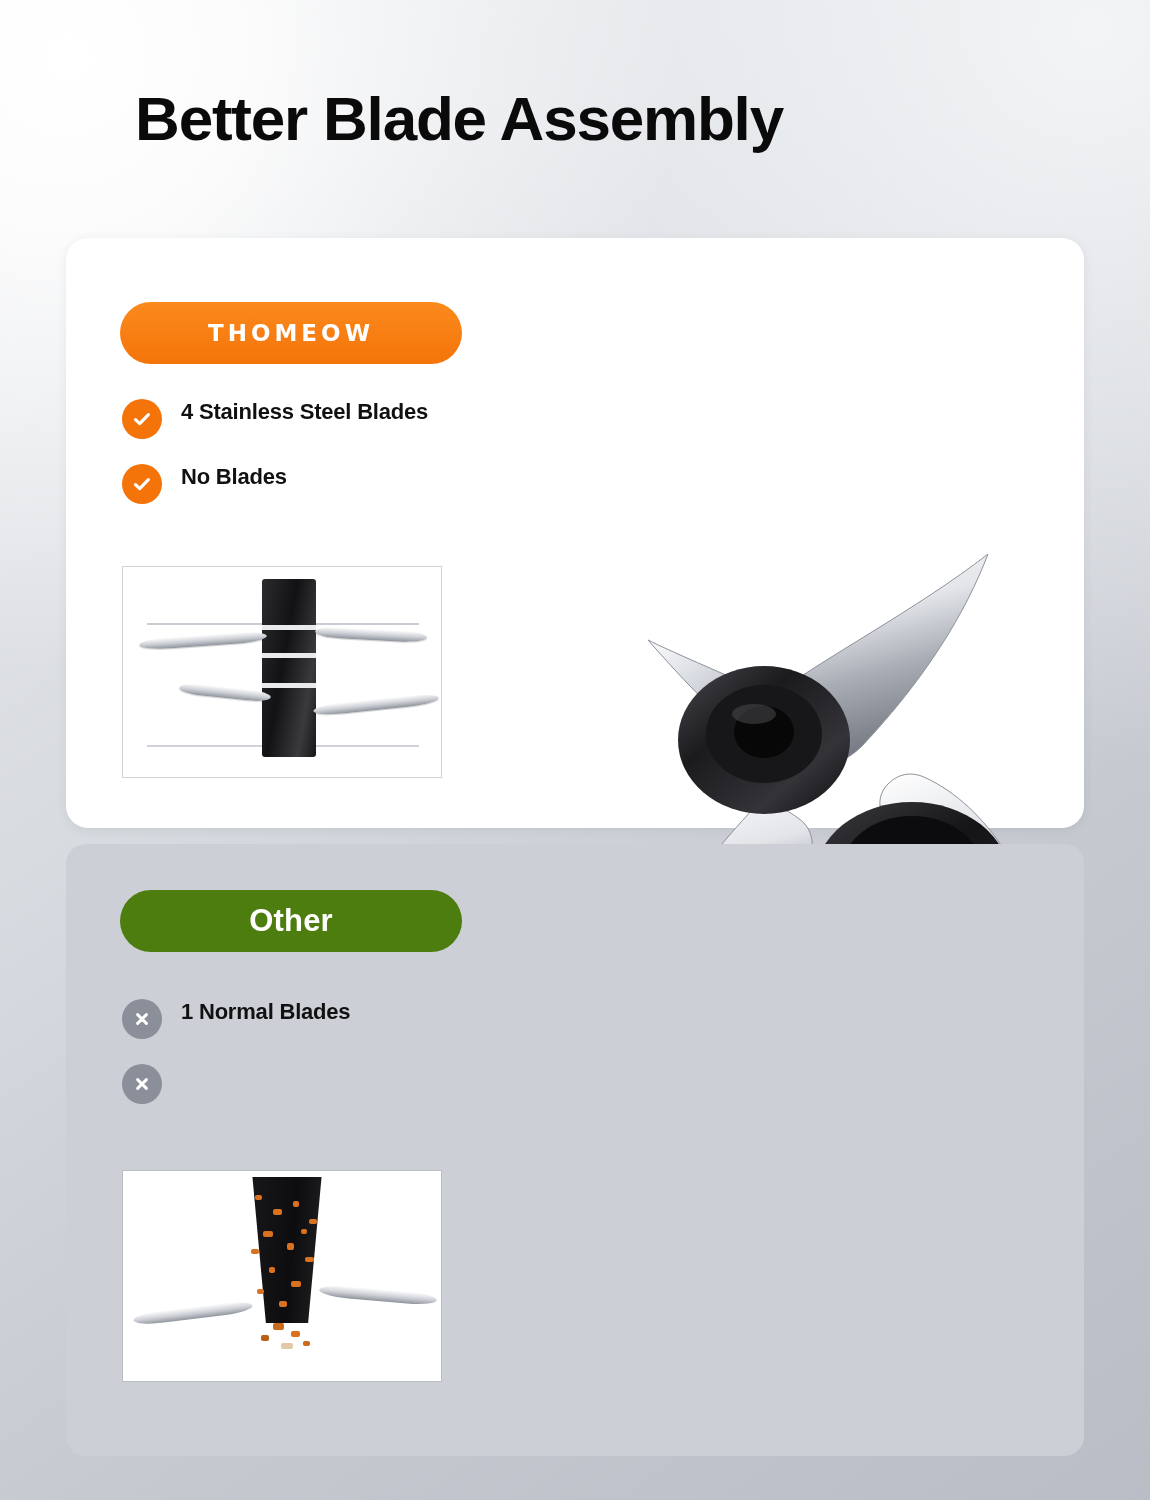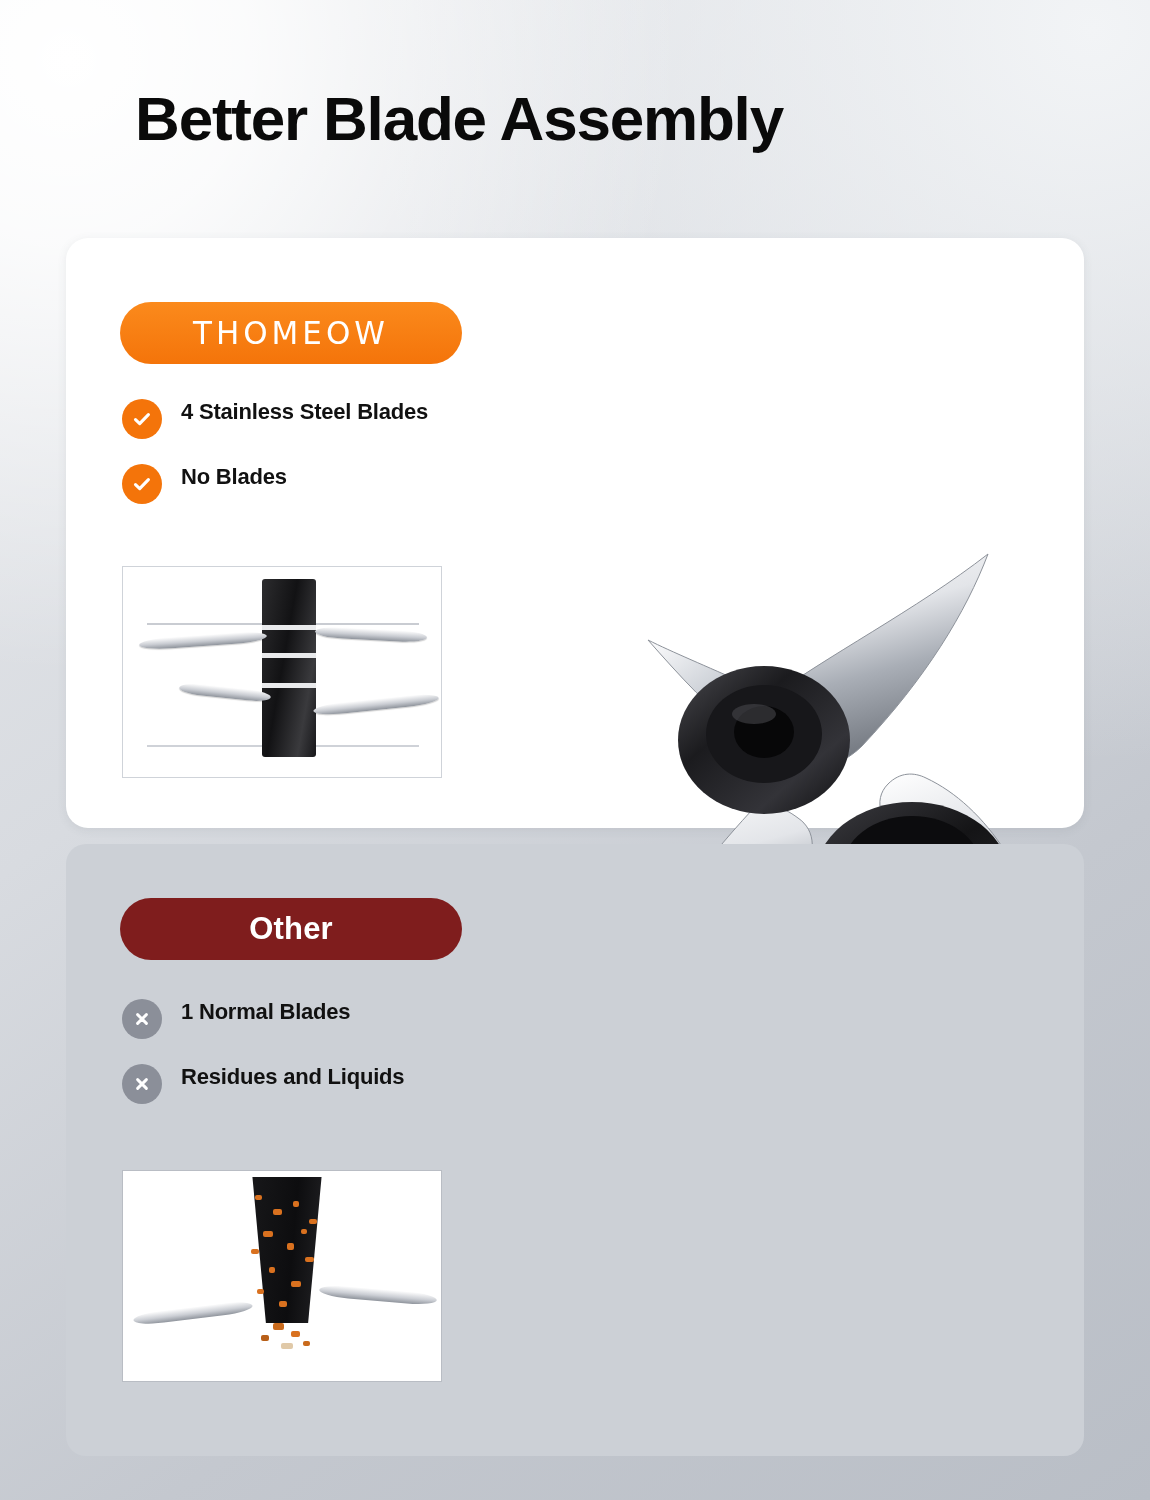--- a/index.html
+++ b/index.html
@@ -66,26 +66,26 @@
     border-radius: 31px;
     display: flex;
     align-items: center;
     justify-content: center;
   }
   .pill-brand {
     top: 64px;
     background: linear-gradient(180deg, #fb8a1c 0%, #f4740a 100%);
   }
   .pill-other {
-    top: 54px;
-    background: #7f1d1d;
+    top: 46px;
+    background: #4d7c0f;
   }
   .brand-text {
-    font-size: 31px;
-    font-weight: 400;
+    font-size: 23px;
+    font-weight: 700;
     letter-spacing: 4px;
     color: #ffffff;
     font-family: "DejaVu Sans", sans-serif;
     transform: scaleY(1.02);
   }
   .other-text {
     font-size: 31px;
     font-weight: 700;
     color: #ffffff;
     letter-spacing: 0.2px;
@@ -319,21 +319,20 @@
         </span>
         <span class="feat-label">1 Normal Blades</span>
       </div>
 
       <div class="feat-row">
         <span class="badge badge-cross">
           <svg width="22" height="22" viewBox="0 0 22 22" aria-hidden="true">
             <path d="M6.6 6.6 L15.4 15.4 M15.4 6.6 L6.6 15.4" fill="none" stroke="#ffffff" stroke-width="2.9" stroke-linecap="round"></path>
           </svg>
         </span>
-        <span class="feat-label">Residues and Liquids</span>
       </div>
 
     </div>
 
     <div class="thumb thumb-bottom">
       <div class="t2-funnel"></div>
       <div class="t2-blade" style="left:10px; top:136px; width:120px; transform:rotate(-7deg);"></div>
       <div class="t2-blade" style="left:196px; top:118px; width:118px; transform:rotate(5deg);"></div>
 
       <div class="t2-speck" style="left:132px; top:24px; width:7px; height:5px;"></div>

